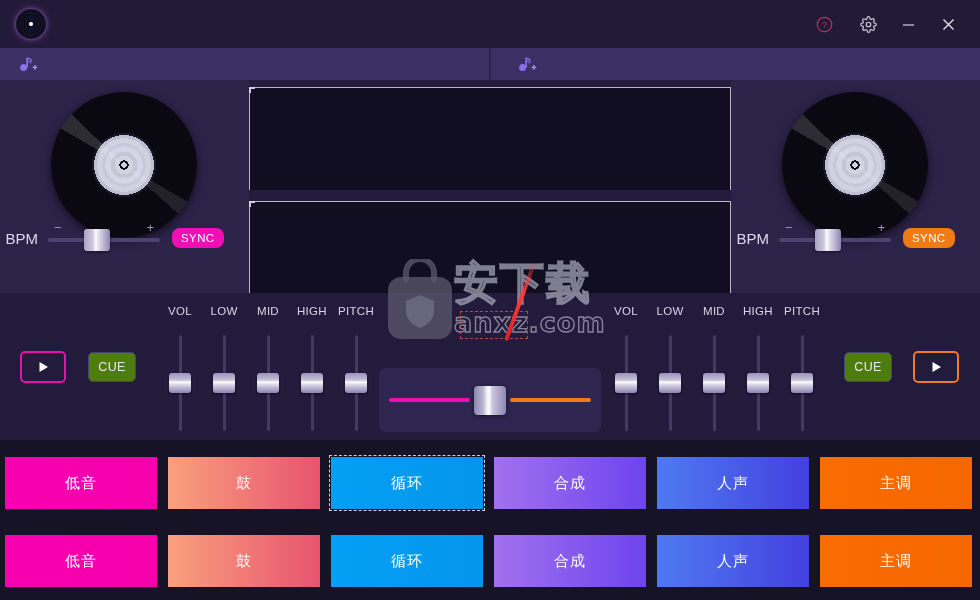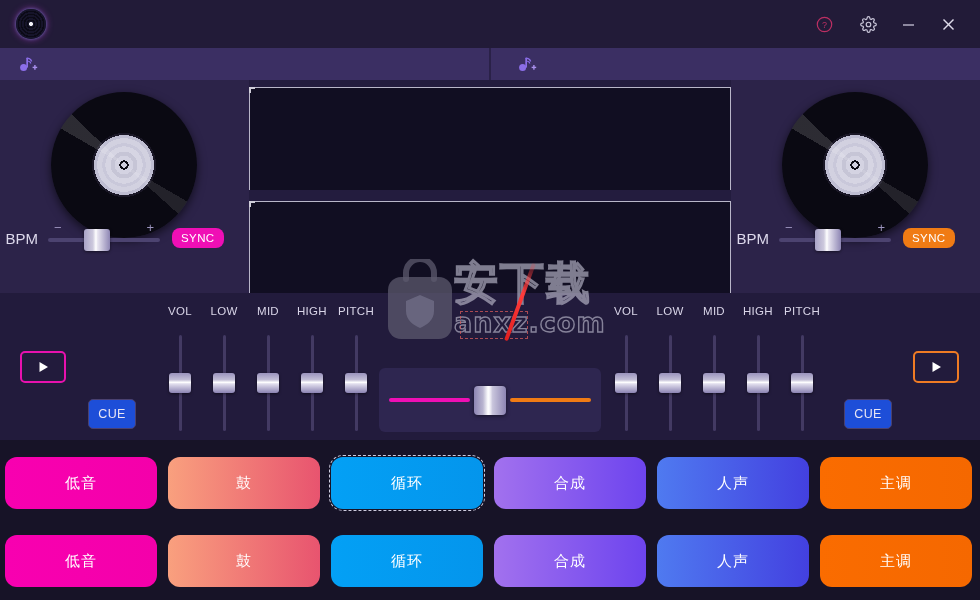--- a/index.html
+++ b/index.html
@@ -180,37 +180,37 @@
   
   .play-btn {
     position: absolute; width: 46px; height: 32px; border-radius: 5px;
     background: transparent; display: flex; align-items: center; justify-content: center;
     cursor: pointer;
   }
   #play-left  { left: 20px;  top: 351px; border: 2px solid #e811ae; }
   #play-right { left: 913px; top: 351px; border: 2px solid #ef7b24; }
   .cue-btn {
     position: absolute; width: 48px; height: 30px; border-radius: 5px;
-    background: #1d4ed8; border: 1px solid #4a4170;
+    background: #4d7c0f; border: 1px solid #4a4170;
     color: #e9e6f4; font-size: 12.5px; letter-spacing: .4px;
-    cursor: pointer; font-family: inherit; margin-top: 47px;
+    cursor: pointer; font-family: inherit;
   }
   #cue-left  { left: 88px;  top: 352px; }
   #cue-right { left: 844px; top: 352px; }
 
   
   #pads {
     position: absolute; left: 0; top: 440px; width: 980px; height: 160px;
     background: #171327;
   }
   .pad-row { position: absolute; left: 0; width: 980px; height: 52px; display: flex; }
   #pad-row-1 { top: 17px; }
   #pad-row-2 { top: 95px; }
   .pad {
-    width: 152px; height: 52px; margin-left: 11px; border-radius: 12px;
+    width: 152px; height: 52px; margin-left: 11px; border-radius: 0;
     border: none; cursor: pointer;
     color: #ffffff; font-size: 15px; font-family: Liberation Sans, sans-serif;
     display: flex; align-items: center; justify-content: center;
     letter-spacing: 1px;
   }
   .pad:first-child { margin-left: 5px; }
   .pad.focus-ring { outline: 1px dashed #cfcde0; outline-offset: 1px; }
 
   
   #watermark {

